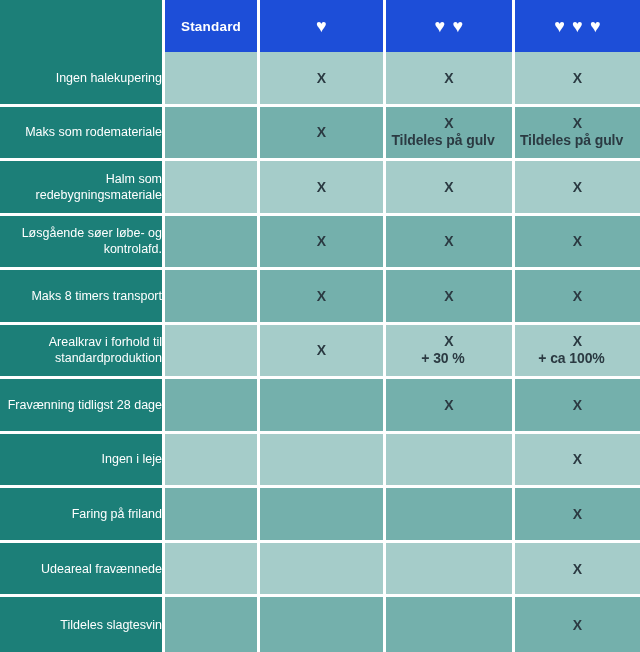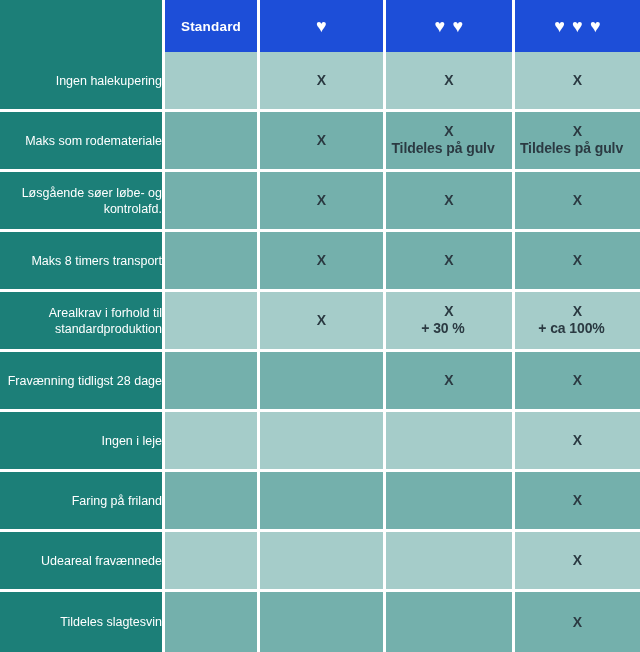--- a/index.html
+++ b/index.html
@@ -175,20 +175,35 @@
         </td>
         <td class="cell">
           <span class="mark">X</span>
           <span class="subnote">Tildeles på gulv</span>
         </td>
         <td class="cell">
           <span class="mark">X</span>
           <span class="subnote">Tildeles på gulv</span>
         </td>
       </tr>
+      <tr class="light">
+        <td class="rowlabel">Halm som redebygningsmateriale</td>
+        <td class="cell">
+          <span class="cell-empty"></span>
+        </td>
+        <td class="cell">
+          <span class="mark">X</span>
+        </td>
+        <td class="cell">
+          <span class="mark">X</span>
+        </td>
+        <td class="cell">
+          <span class="mark">X</span>
+        </td>
+      </tr>
       <tr class="dark">
         <td class="rowlabel">Løsgående søer løbe- og kontrolafd.</td>
         <td class="cell">
           <span class="cell-empty"></span>
         </td>
         <td class="cell">
           <span class="mark">X</span>
         </td>
         <td class="cell">
           <span class="mark">X</span>

